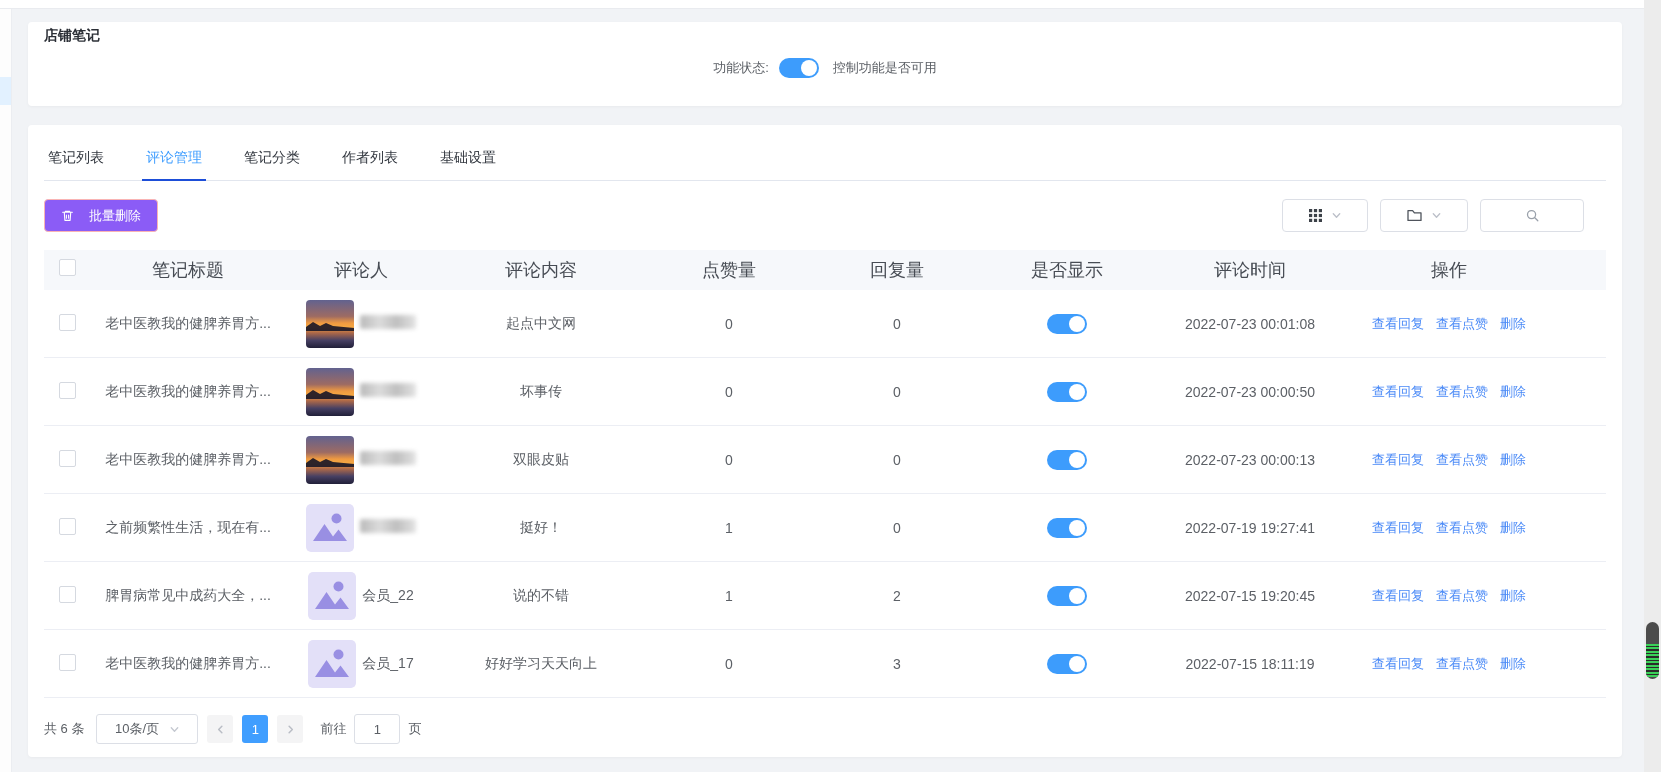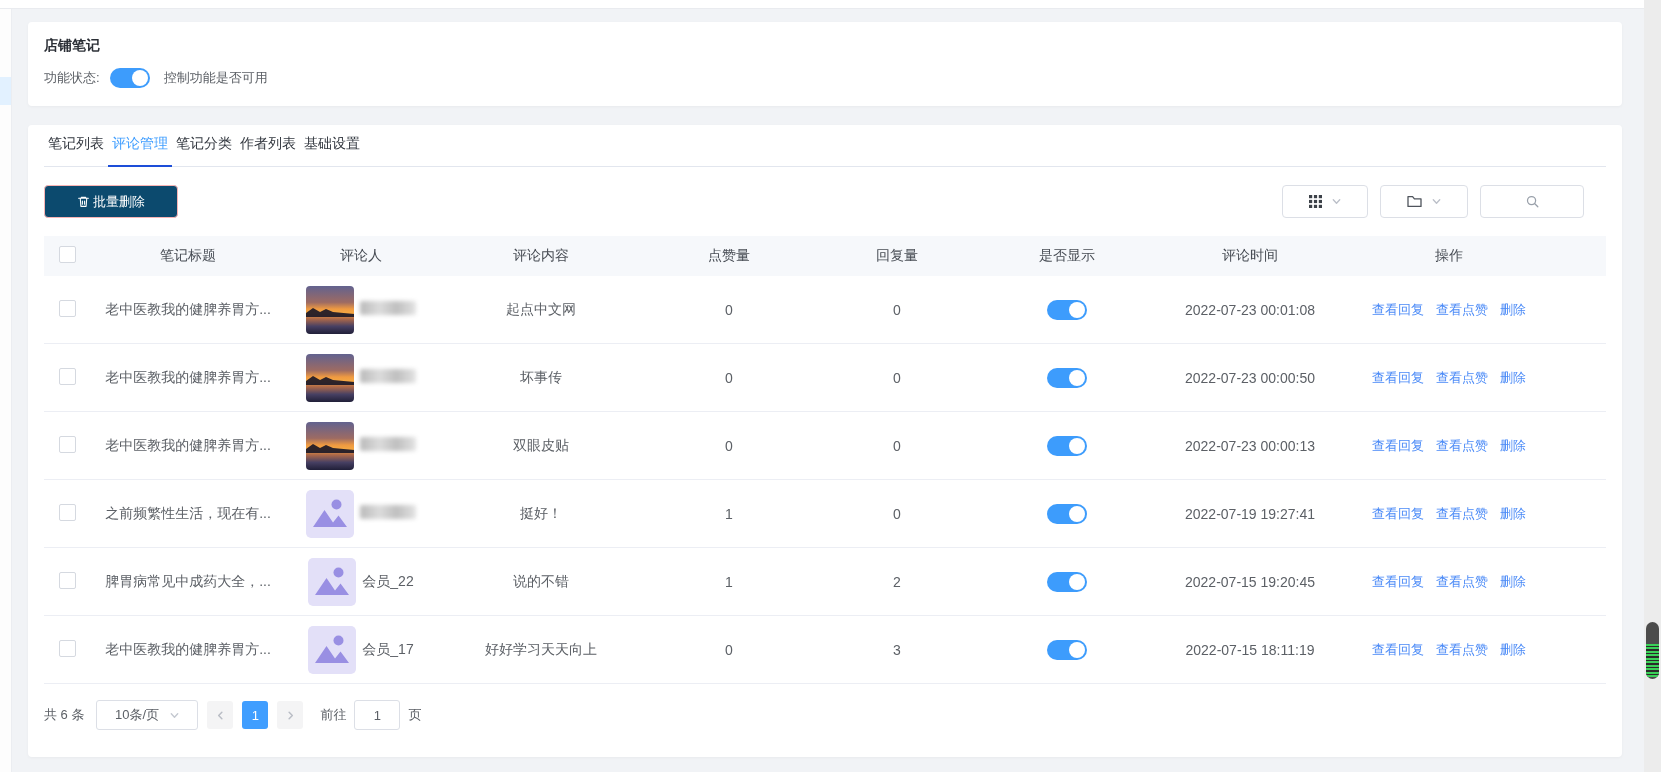--- a/index.html
+++ b/index.html
@@ -9,45 +9,45 @@
   .topbar{position:absolute;left:0;top:0;width:1644px;height:8px;background:#ffffff;border-bottom:1px solid #e9ebef;}
   .side{position:absolute;left:0;top:9px;width:11px;height:763px;background:#fdfdfd;border-right:1px solid #ebedf1;}
   .side-active{position:absolute;left:0;top:68px;width:11px;height:28px;background:#e2f1ff;}
   
   .vscroll{position:absolute;right:0;top:0;width:17px;height:772px;background:#ececec;}
   .vthumb{position:absolute;left:2px;top:622px;width:13px;height:57px;border-radius:7px;background:#4c4c4c;overflow:hidden;}
   .vthumb-stripes{position:absolute;left:0;right:0;bottom:2px;height:33px;
           background:repeating-linear-gradient(180deg,#3ad158 0px,#3ad158 1.7px,#2b2b2b 1.7px,#2b2b2b 3.5px);}
   
   .card{position:absolute;left:28px;width:1594px;background:#fff;border-radius:4px;box-shadow:0 1px 3px rgba(0,0,0,.04);box-sizing:border-box;}
-  .card-top{top:22px;height:84px;padding:15px 16px;}
+  .card-top{top:22px;height:84px;padding:5px 16px;}
   .card-main{top:125px;height:632px;padding:0 16px;}
   .card-title{margin:0;font-size:14px;font-weight:bold;color:#2b2f36;}
-  .status-row{margin-top:13px;display:flex;align-items:center;font-size:13px;color:#5c6066;}
+  .status-row{margin-top:13px;display:flex;align-items:center;font-size:13px;color:#5c6066;justify-content:center;}
   .status-row .lbl{margin-right:10px;}
   .status-row .hint{margin-left:14px;}
   
   .switch{position:relative;display:inline-block;width:40px;height:20px;border-radius:10px;background:#3d9cfc;vertical-align:middle;cursor:pointer;flex:none;}
   .switch .knob{position:absolute;right:2px;top:2px;width:16px;height:16px;border-radius:50%;background:#fff;}
   
-  .tabs{display:flex;border-bottom:1px solid #e2e6ee;}
+  .tabs{display:flex;gap:34px;padding-top:14px;border-bottom:1px solid #e2e6ee;}
   .tab{padding:10px 4px 12px;font-size:14px;color:#32373f;cursor:pointer;margin-bottom:-1px;}
   .tab.active{color:#409eff;border-bottom:2px solid #1d4ed8;}
   
   .toolbar{margin-top:18px;display:flex;align-items:center;justify-content:space-between;}
-  .btn-danger{display:inline-flex;align-items:center;gap:3px;height:33px;padding:0 32px;background:#0c4a6e;border:1px solid #f9b4b4;
+  .btn-danger{display:inline-flex;align-items:center;gap:15px;height:33px;padding:0 16px;background:#8b5cf6;border:1px solid #f9b4b4;
               border-radius:4px;color:#fff;font-size:13px;font-family:inherit;cursor:not-allowed;}
   .toolbar-right{display:flex;align-items:center;gap:12px;margin-right:22px;}
   .kw-input{width:174px;height:31px;border:1px solid #dcdfe6;border-radius:4px;padding:0 12px;font-size:13px;color:#333;font-family:inherit;outline:none;}
   .kw-input::placeholder{color:#c0c6cf;}
   .tool-btn{height:33px;border:1px solid #dcdfe6;background:#fff;border-radius:4px;display:inline-flex;align-items:center;justify-content:center;gap:9px;cursor:pointer;padding:0;font-family:inherit;}
   .tool-btn.grid{width:86px;} .tool-btn.folder{width:88px;} .tool-btn.search{width:104px;}
   
   table{width:100%;border-collapse:collapse;table-layout:fixed;margin-top:18px;}
-  th{height:38px;background:#f6f8fb;font-weight:normal;font-size:14px;color:#474c54;text-align:center;}
+  th{height:38px;background:#f6f8fb;font-weight:normal;font-size:18px;color:#474c54;text-align:center;}
   td{height:65px;border-bottom:1px solid #eceef4;text-align:center;font-size:14px;color:#5c6066;overflow:hidden;white-space:nowrap;}
   .cbx{width:15px;height:15px;border:1px solid #d5d9e0;border-radius:2px;background:#fff;display:inline-block;cursor:pointer;}
   .commenter-wrap{display:inline-flex;align-items:center;gap:6px;vertical-align:middle;}
   .avatar{width:48px;height:48px;display:inline-block;border-radius:4px;overflow:hidden;flex:none;}
   .avatar svg{display:block;width:48px;height:48px;}
   .name-blur{display:inline-block;width:56px;height:14px;border-radius:2px;
              background:linear-gradient(90deg,#b9b9b9,#dcdcdc 35%,#bfbfbf 65%,#e3e3e3);filter:blur(2px);}
   .actions a{color:#4a8af7;text-decoration:none;margin:16px 6px;font-size:13px;cursor:pointer;white-space:nowrap;}
   
   .pagination{display:flex;align-items:center;justify-content:flex-start;margin-top:16px;font-size:13px;color:#5c6066;gap:9px;}

